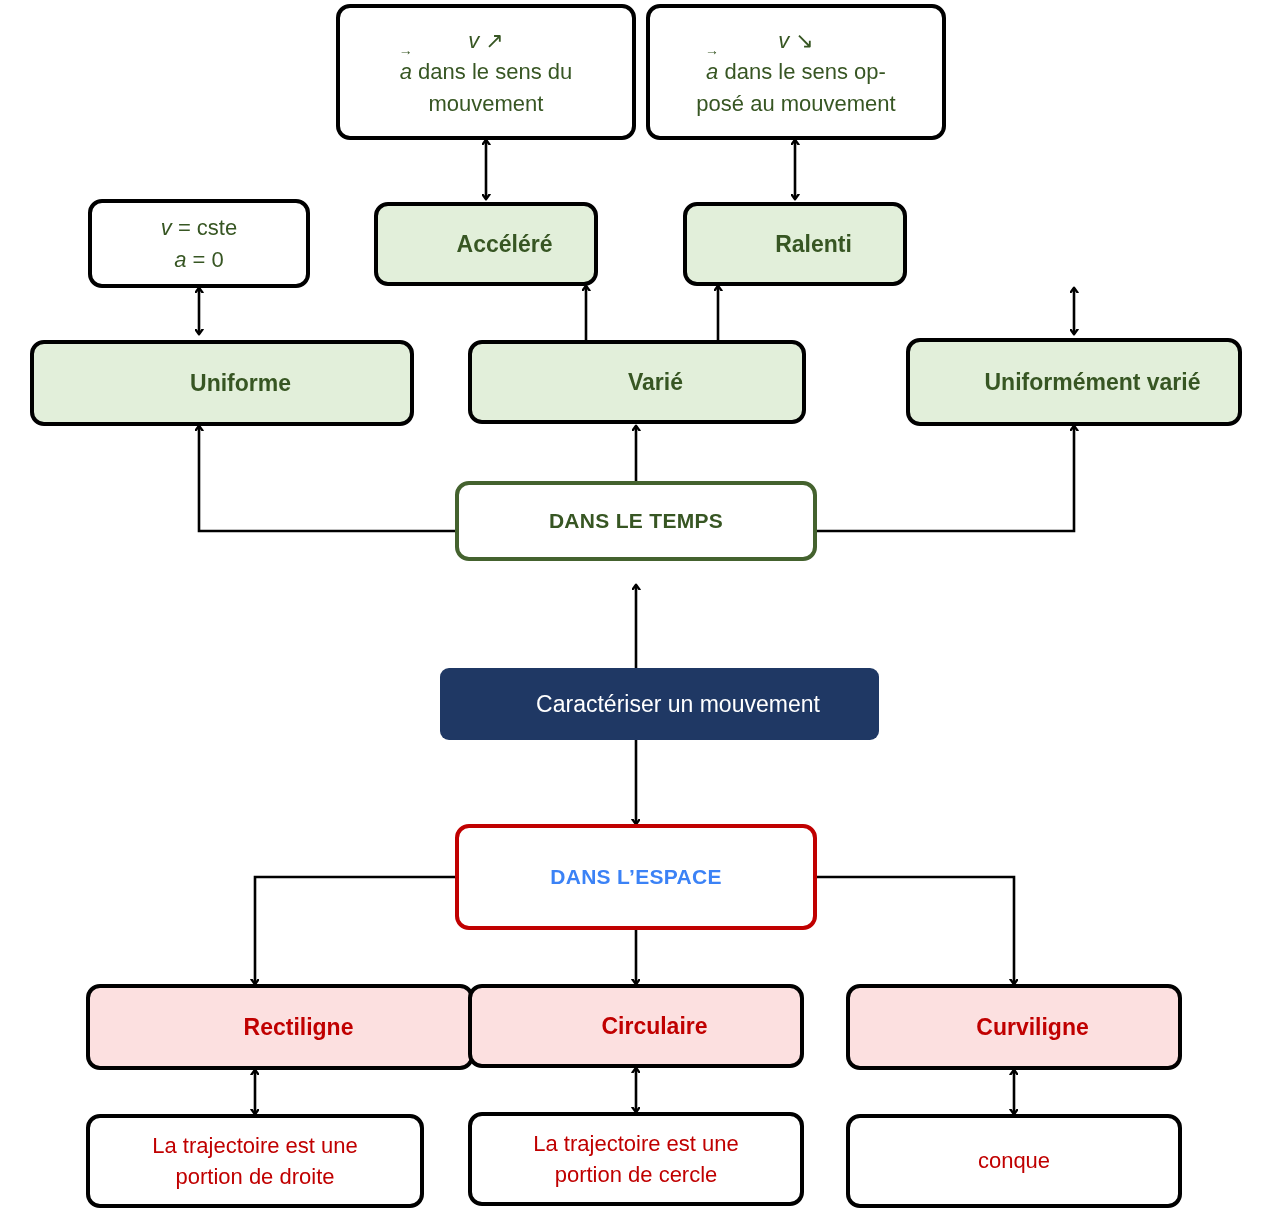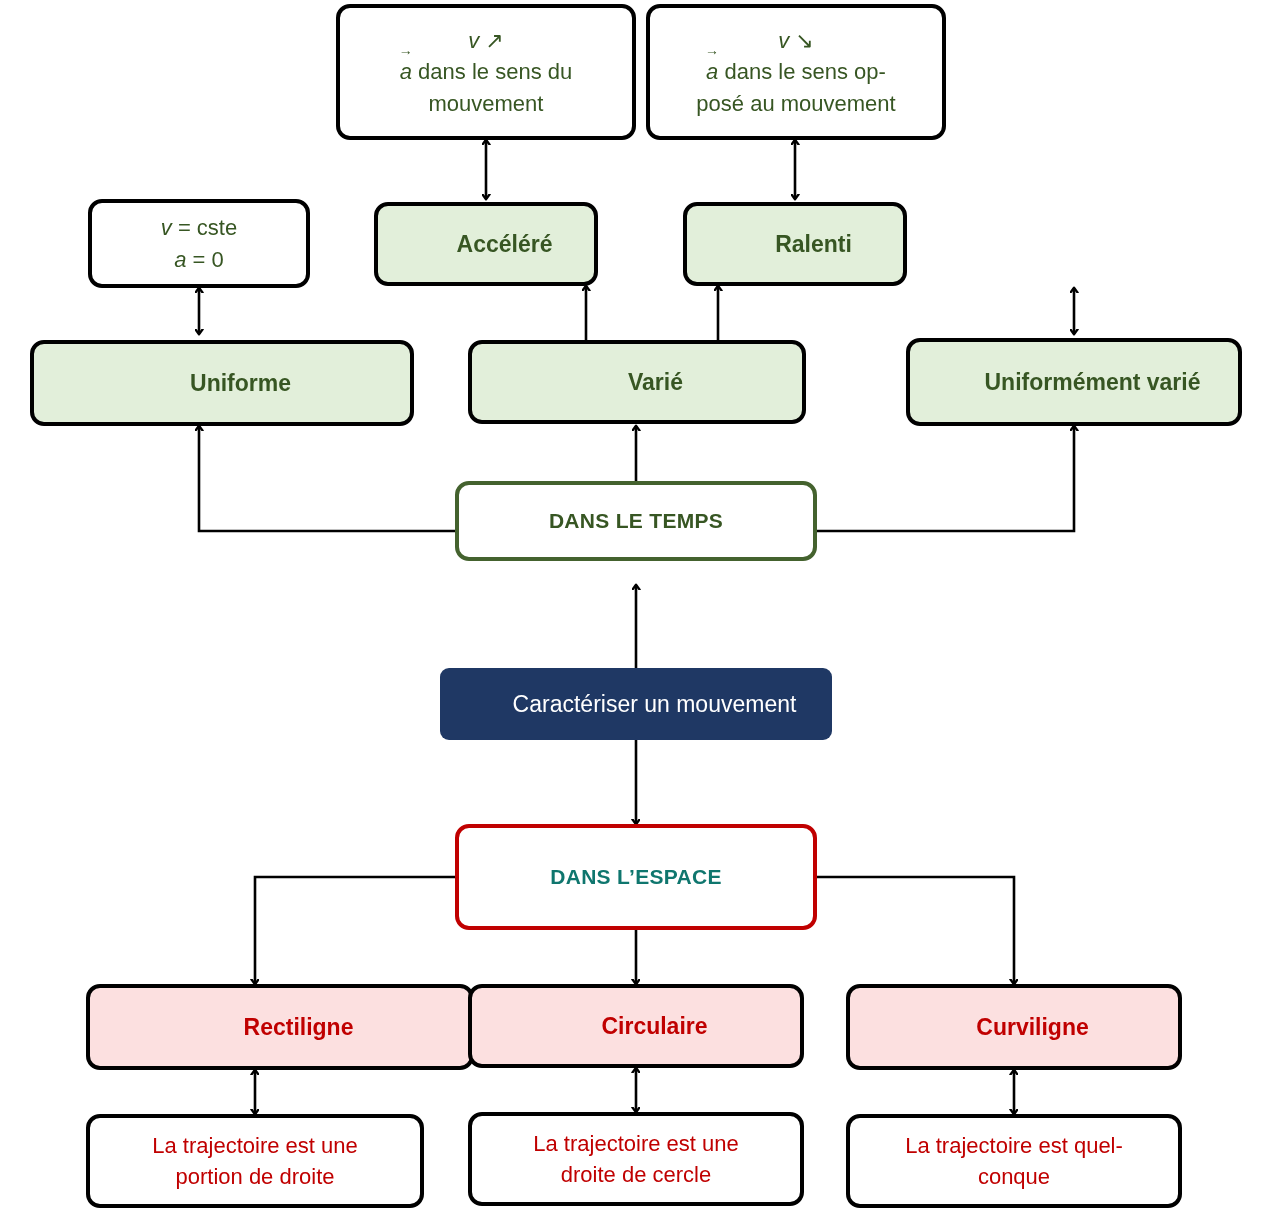--- a/index.html
+++ b/index.html
@@ -43,21 +43,21 @@
   .n-green-outline{
     border:4px solid #44622E;
     background:#ffffff;
     color:#375623;
     font-weight:bold;
     letter-spacing:.3px;
   }
   .n-red-outline{
     border:4px solid #C00000;
     background:#ffffff;
-    color:#0f766e;
+    color:#3b82f6;
     font-weight:bold;
     letter-spacing:.3px;
   }
   .n-pink-fill{
     border:4px solid #000000;
     background:#FCE0E0;
     color:#C00000;
     font-weight:bold;
   }
   .n-red-text{
@@ -181,21 +181,21 @@
   </div>
 
   <div class="node n-green-fill f23" style="left:906px;top:338px;width:336px;height:88px;">
     <span>Uniformément varié</span>
   </div>
 
   <div class="node n-green-outline f21" style="left:455px;top:481px;width:362px;height:80px;">
     <span>DANS LE TEMPS</span>
   </div>
 
-  <div class="node n-navy f23" style="left:440px;top:668px;width:392px;height:72px;">
+  <div class="node n-navy f23" style="left:440px;top:668px;width:439px;height:72px;">
     <span>Caractériser un mouvement</span>
   </div>
 
   <div class="node n-red-outline f21" style="left:455px;top:824px;width:362px;height:106px;">
     <span>DANS L’ESPACE</span>
   </div>
 
   <div class="node n-pink-fill f23" style="left:86px;top:984px;width:388px;height:86px;">
     <span>Rectiligne</span>
   </div>
@@ -211,24 +211,23 @@
   <div class="node n-red-text f22" style="left:86px;top:1114px;width:338px;height:94px;">
     <div class="inner">
       <div>La trajectoire est une</div>
       <div>portion de droite</div>
     </div>
   </div>
 
   <div class="node n-red-text f22" style="left:468px;top:1112px;width:336px;height:94px;">
     <div class="inner">
       <div>La trajectoire est une</div>
-      <div>droite de cercle</div>
+      <div>portion de cercle</div>
     </div>
   </div>
 
   <div class="node n-red-text f22" style="left:846px;top:1114px;width:336px;height:94px;">
     <div class="inner">
-      <div>La trajectoire est quel-</div>
       <div>conque</div>
     </div>
   </div>
 
 </div>
 
 </body></html>

